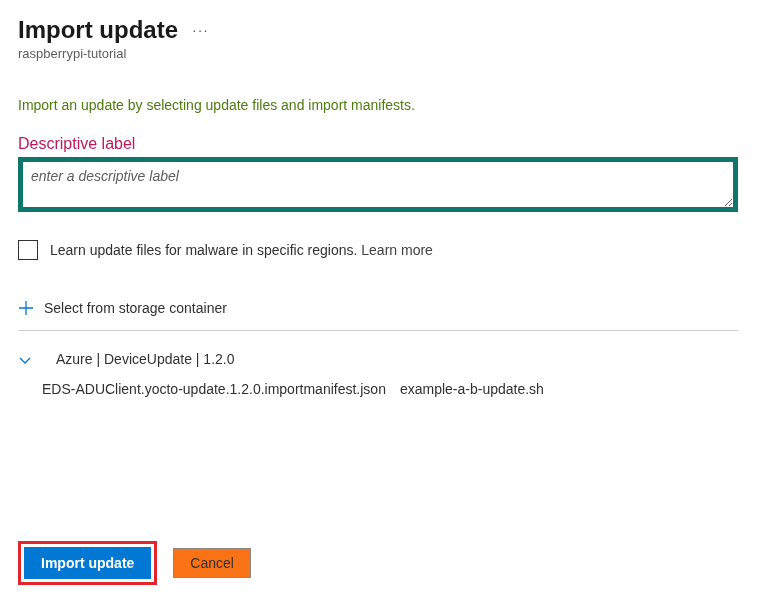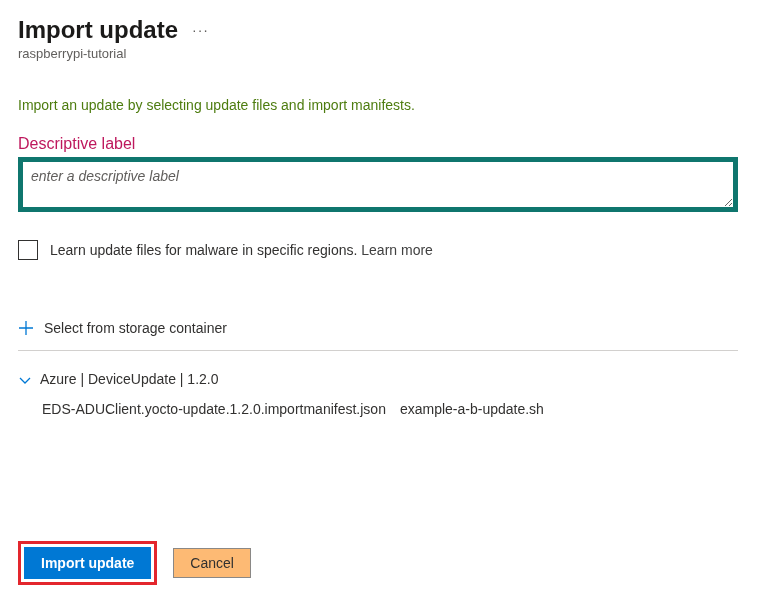--- a/index.html
+++ b/index.html
@@ -28,43 +28,43 @@
     .checkbox-row { display: flex; align-items: center; gap: 12px; margin-top: 24px; }
     .checkbox {
       width: 20px; height: 20px; border: 1px solid #323130; background: #fff;
       cursor: pointer; flex-shrink: 0;
     }
     .checkbox-label { font-size: 14px; color: #323130; }
     .link { color: #404040; cursor: pointer; }
 
     .storage-row {
       display: flex; align-items: center; gap: 10px;
-      margin-top: 60px; padding-bottom: 14px;
+      margin-top: 40px; padding-bottom: 14px;
       border-bottom: 1px solid #d2d0ce; width: 720px;
       cursor: pointer;
     }
     .plus-icon { color: #0078d4; flex-shrink: 0; }
     .storage-text { font-size: 14px; color: #323130; }
 
     .update-group { margin-top: 20px; }
-    .group-header { display: flex; align-items: flex-end; gap: 8px; cursor: pointer; }
+    .group-header { display: flex; align-items: flex-end; gap: 24px; cursor: pointer; }
     .chevron-icon { color: #0078d4; flex-shrink: 0; }
     .group-title { font-size: 14px; color: #323130; }
     .file-list { margin-top: 14px; margin-left: 24px; display: flex; flex-direction: row; gap: 14px; }
     .file-item { font-size: 14px; color: #323130; }
 
     .footer { position: absolute; left: 18px; bottom: 14px; display: flex; align-items: center; gap: 16px; }
     .highlight-box { border: 3px solid #e3262d; padding: 3px; display: inline-flex; }
     .btn-primary {
       background: #0078d4; color: #fff; border: 1px solid #0078d4;
       font-size: 14px; font-weight: 600; padding: 7px 16px; cursor: pointer;
       font-family: inherit;
     }
     .btn-secondary {
-      background: #fdba74; color: #323130; border: 1px solid #8a8886;
+      background: #f97316; color: #323130; border: 1px solid #8a8886;
       font-size: 14px; padding: 6px 16px; cursor: pointer;
       font-family: inherit;
     }
   </style>
 </head>
 <body>
 
 
 
 <div class="header-row">

